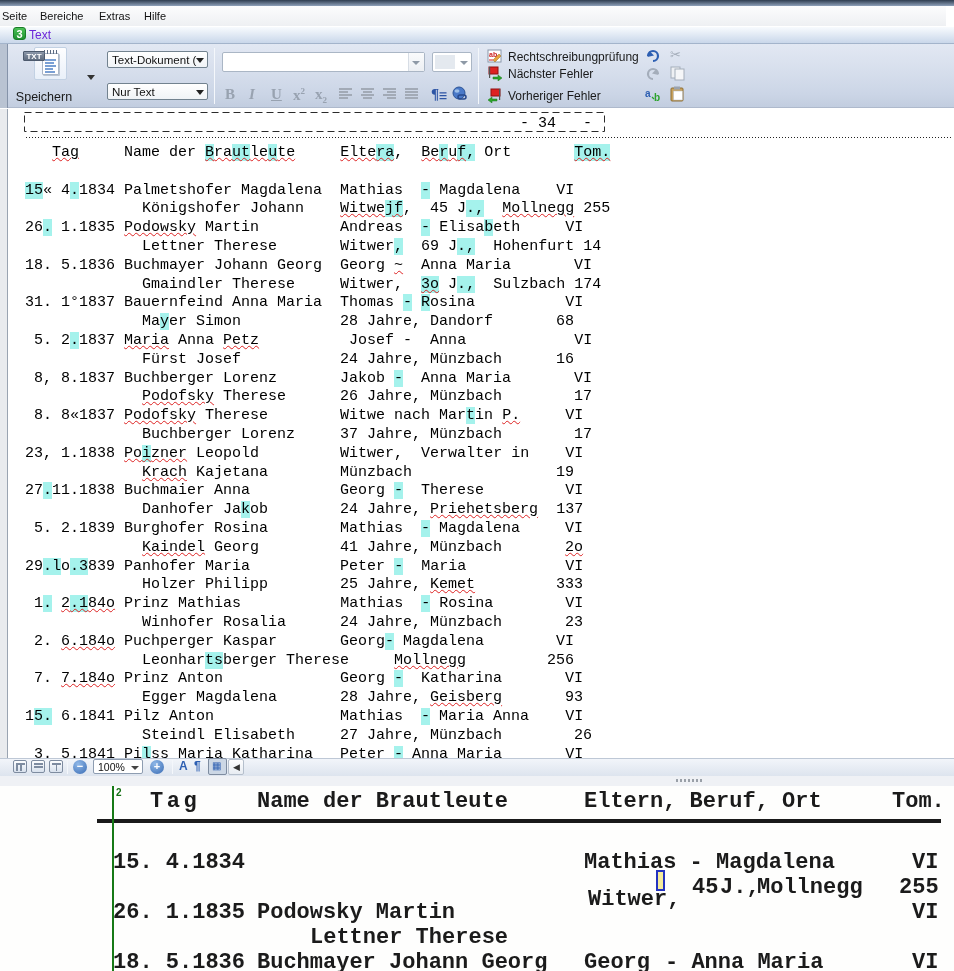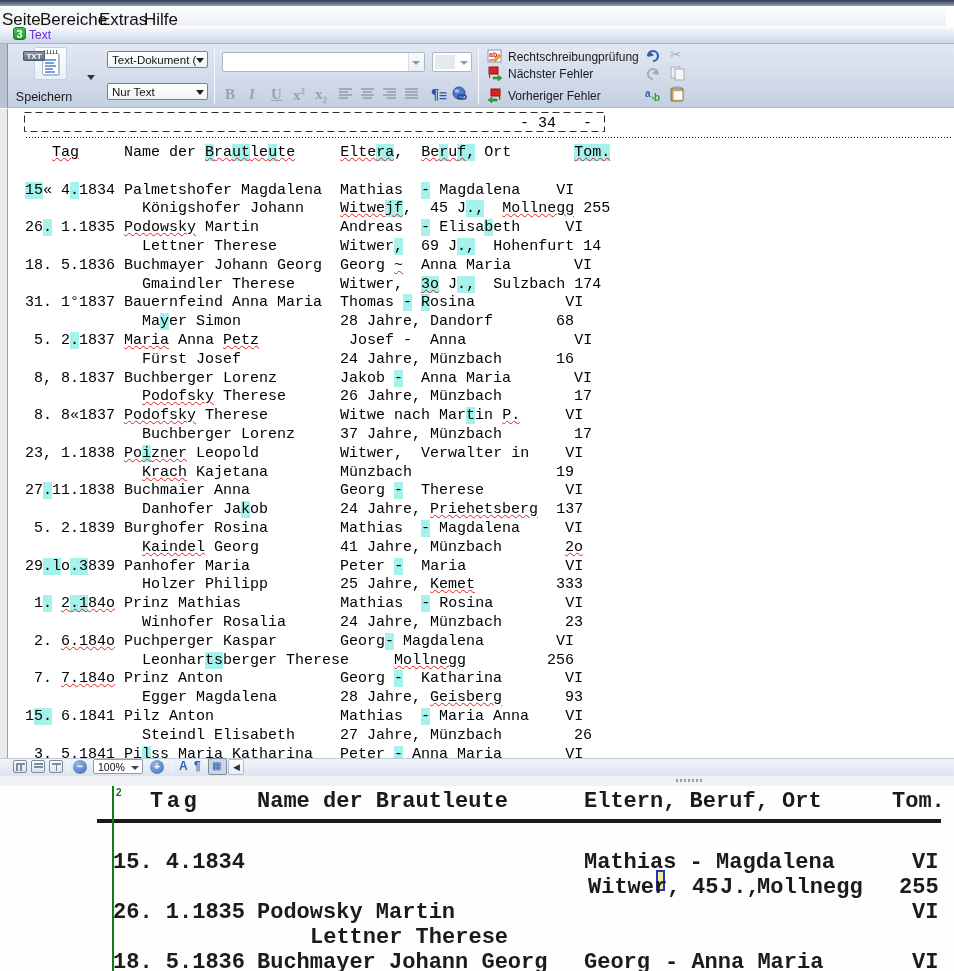--- a/index.html
+++ b/index.html
@@ -1,20 +1,20 @@
 <!DOCTYPE html>
 <html><head><meta charset="utf-8">
 <style>
 *{margin:0;padding:0;box-sizing:border-box}
 html,body{width:954px;height:971px;overflow:hidden;font-family:"Liberation Sans",sans-serif;background:#fff}
 #root{position:relative;width:954px;height:971px}
 .abs{position:absolute}
 
 #topbar{left:0;top:0;width:954px;height:6px;background:linear-gradient(#2e3c4f,#8fa1ba)}
-#menubar{left:0;top:6px;width:946px;height:20px;background:linear-gradient(#fcfcfd,#eef0f3);color:#111;font-size:17px}
+#menubar{left:0;top:6px;width:946px;height:20px;background:linear-gradient(#fcfcfd,#eef0f3);color:#111;font-size:11px}
 #menubar span{position:absolute;top:4px}
 #paneltitle{left:0;top:26px;width:954px;height:18px;background:linear-gradient(#f8fbfe,#c9d7ea);border-top:1px solid #fff;border-bottom:1px solid #a3b4cb}
 #badge3{left:13px;top:27px;width:13px;height:13px;background:linear-gradient(#4cc257,#1e9230);border:1px solid #187c28;border-radius:3px;color:#fff;font-size:11px;font-weight:bold;text-align:center;line-height:13px}
 #lbltext{left:29px;top:28px;font-size:12px;color:#6d28d9}
 
 #toolbar{left:0;top:44px;width:954px;height:64px;background:linear-gradient(#e2e8f3,#d6deec 45%,#cbd5e6 80%,#c2cddf);border-bottom:1px solid #aeb9cc}
 #tbleft{left:0;top:44px;width:8px;height:64px;background:#b9c3d2;border-right:1px solid #8593a9}
 .vsep{width:1px;background:#b9c4d5;border-right:1px solid #f4f7fb}
 #savebtn{left:34px;top:47px;width:33px;height:33px;background:linear-gradient(#fefeff,#e9f0f9);border:1px solid #c2d1e3;border-radius:2px}
 #savepage{left:42px;top:53px;width:17px;height:22px;background:#fff;border:1px solid #aab6c6;box-shadow:1px 1px 0 #b9c4d2;border-radius:1px}
@@ -268,21 +268,21 @@
 
 <div class="abs" id="scanpane">
 <div class="abs" id="cursorbox" style="top:84px;left:656px"></div>
 <div class="scantxt" style="left:150px;top:3px;letter-spacing:3.5px">Tag</div>
 <div class="scantxt" style="left:584px;top:3px">Eltern, Beruf, Ort</div>
 <div class="scantxt" style="left:257px;top:3px">Name der Brautleute</div>
 <div class="scantxt" style="left:892px;top:3px">Tom.</div>
 <div class="scantxt" style="left:113px;top:64px">15. 4.1834</div>
 <div class="scantxt" style="left:584px;top:64px">Mathias - Magdalena</div>
 <div class="scantxt" style="left:912px;top:64px">VI</div>
-<div class="scantxt" style="left:588px;top:89px">Witwer,</div>
+<div class="scantxt" style="left:588px;top:101px">Witwer,</div>
 <div class="scantxt" style="left:692px;top:89px">45</div>
 <div class="scantxt" style="left:720px;top:89px">J.,</div>
 <div class="scantxt" style="left:757px;top:89px">Mollnegg</div>
 <div class="scantxt" style="left:899px;top:89px">255</div>
 <div class="scantxt" style="left:113px;top:114px">26. 1.1835</div>
 <div class="scantxt" style="left:257px;top:114px">Podowsky Martin</div>
 <div class="scantxt" style="left:912px;top:114px">VI</div>
 <div class="scantxt" style="left:310px;top:139px">Lettner Therese</div>
 <div class="scantxt" style="left:113px;top:164px">18. 5.1836</div>
 <div class="scantxt" style="left:257px;top:164px">Buchmayer Johann Georg</div>

